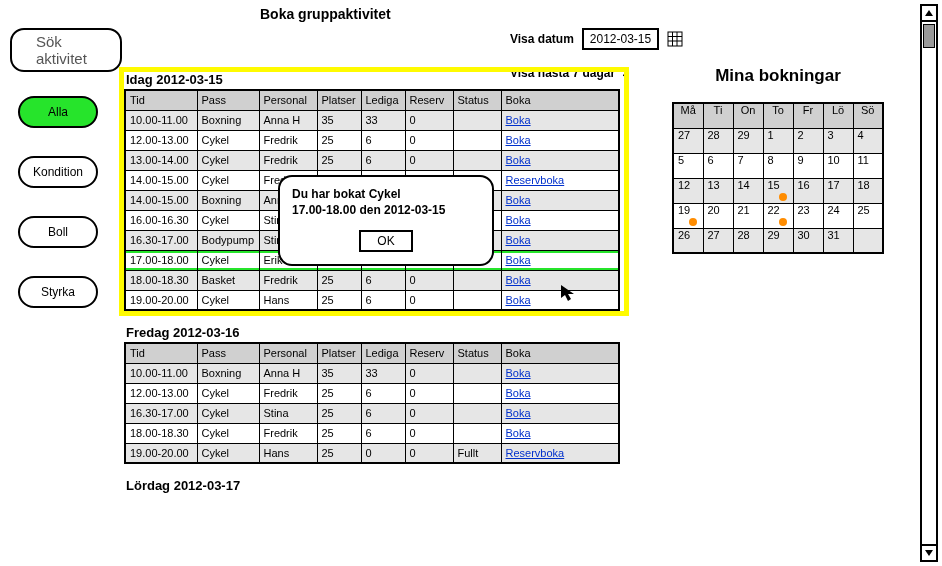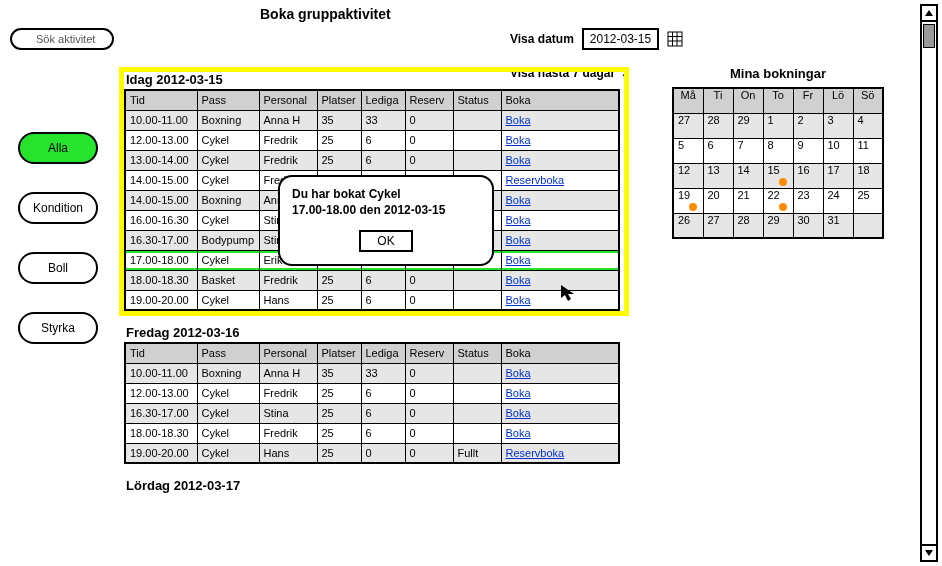--- a/index.html
+++ b/index.html
@@ -1,41 +1,41 @@
 <!DOCTYPE html>
 <html><head>
 <meta charset="utf-8">
 <style>
 * { box-sizing: border-box; margin: 0; padding: 0; }
 body { font-family: Arial, sans-serif; font-size: 12px; background: #fff; width: 942px; height: 566px; position: relative; overflow: hidden; }
 .page-title { font-weight: bold; font-size: 14px; position: absolute; left: 260px; top: 6px; }
 .search-wrap { position: absolute; left: 10px; top: 28px; }
-.search-pill { border: 2px solid #000; border-radius: 14px; padding: 3px 10px 3px 24px; width: 104px; position: relative; background: #fff; font-size: 11px; color: #555; }
+.search-pill { border: 2px solid #000; border-radius: 14px; padding: 3px 10px 3px 24px; width: 112px; position: relative; background: #fff; font-size: 15px; color: #555; }
 .date-row { position: absolute; left: 510px; top: 28px; display: flex; align-items: center; gap: 8px; }
 .date-label { font-weight: bold; }
 .date-box { border: 2px solid #000; padding: 2px 6px; font-size: 12px; }
 .grid-icon { width: 16px; height: 16px; }
-.left-pills { position: absolute; left: 18px; top: 96px; display: flex; flex-direction: column; gap: 28px; margin-top: 36px; }
+.left-pills { position: absolute; left: 18px; top: 96px; display: flex; flex-direction: column; gap: 28px; }
 .pill { border: 2px solid #000; border-radius: 20px; width: 80px; height: 32px; display: flex; align-items: center; justify-content: center; background: #fff; cursor: pointer; font-size: 12px; }
 .pill.active { background: #26e42b; }
 .content { position: absolute; left: 124px; top: 66px; width: 500px; }
 .day-heading { font-weight: bold; font-size: 13px; margin: 6px 0 2px 2px; }
 .subheading-row { position: absolute; left: 510px; top: 66px; font-weight: bold; font-size: 12px; }
 .subheading-row .chev { margin-left: 4px; }
 .day-block { margin-bottom: 14px; }
 .day-block.highlight { outline: 5px solid #fffb00; outline-offset: 0; }
 .tbl { border: 2px solid #000; border-collapse: collapse; width: 494px; table-layout: fixed; }
 .tbl th, .tbl td { border: 1px solid #000; padding: 3px 4px; text-align: left; font-size: 11px; height: 20px; white-space: nowrap; overflow: hidden; }
 .tbl th { background: #d0d0d0; font-weight: normal; }
 .tbl tr:nth-child(odd) td { background: #e6e6e6; }
 .tbl tr:nth-child(even) td { background: #fff; }
 .link { color: #0030cc; text-decoration: underline; cursor: pointer; }
 .row-highlight td { box-shadow: inset 0 2px 0 #26e42b, inset 0 -2px 0 #26e42b; }
 .calendar-wrap { position: absolute; left: 672px; top: 66px; }
-.cal-title { font-weight: bold; font-size: 13px; margin-bottom: 6px; text-align: center; }
+.cal-title { font-weight: bold; font-size: 17px; margin-bottom: 16px; text-align: center; }
 .cal { border: 2px solid #000; border-collapse: collapse; }
 .cal th, .cal td { border: 1px solid #000; width: 30px; height: 25px; text-align: left; padding: 0 4px; font-size: 11px; vertical-align: top; position: relative; }
 .cal th { background: #d0d0d0; font-weight: normal; text-align: center; }
 .cal tr:nth-child(odd) td { background: #e6e6e6; }
 .cal tr:nth-child(even) td { background: #fff; }
 .dot { width: 8px; height: 8px; background: #ff8c00; border-radius: 50%; position: absolute; bottom: 2px; right: 6px; }
 .modal { position: absolute; left: 278px; top: 155px; width: 216px; background: #fff; border: 2px solid #000; border-radius: 14px; padding: 10px 12px 12px; z-index: 50; margin-top: 20px; }
 .modal-text { font-weight: bold; font-size: 12px; line-height: 1.3; }
 .modal-btn { border: 2px solid #000; background: #fff; padding: 2px 16px; margin: 12px auto 0; display: block; cursor: pointer; font-size: 12px; }
 .cursor { position: absolute; left: 560px; top: 284px; z-index: 60; pointer-events: none; }

